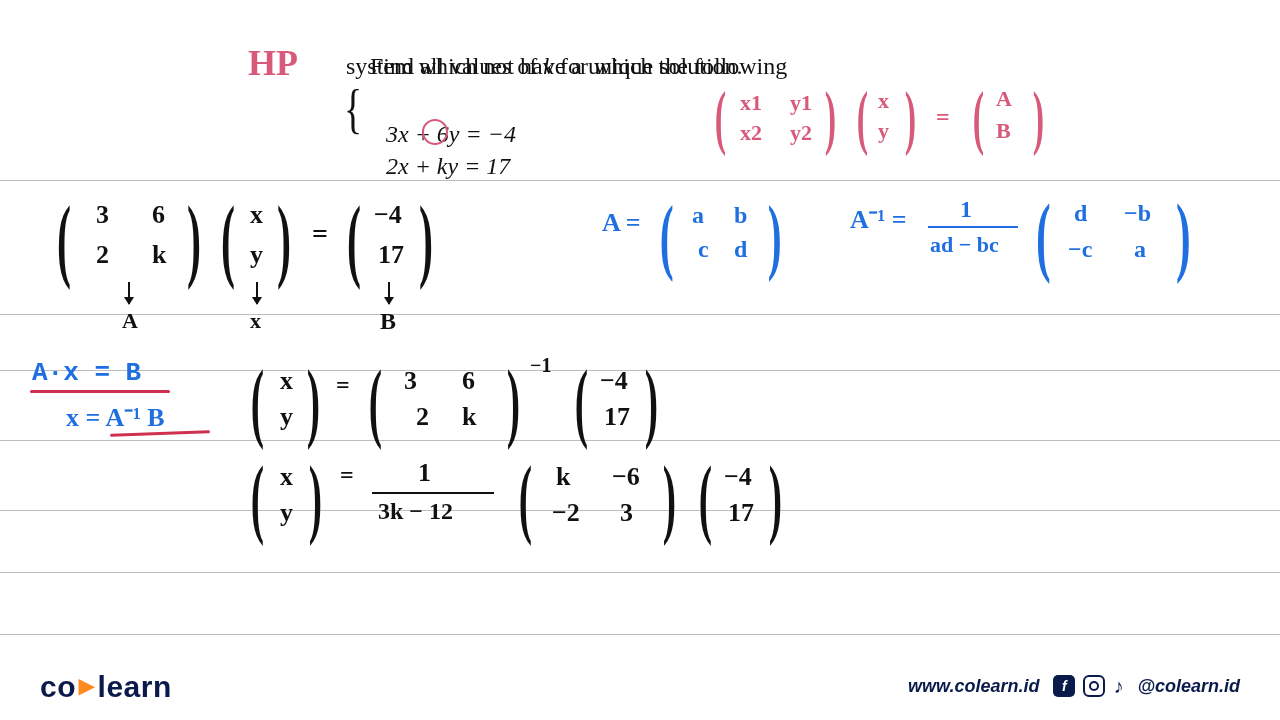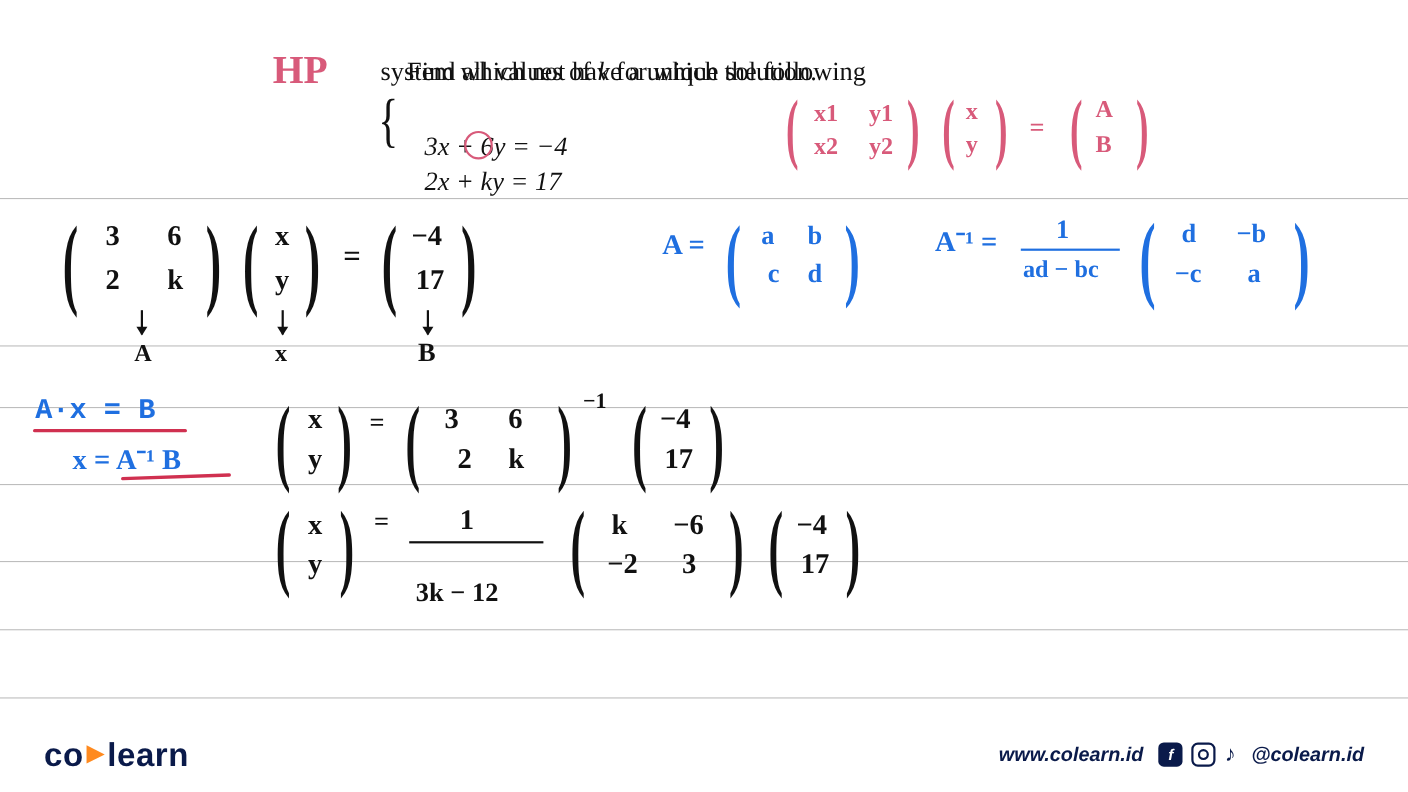--- a/index.html
+++ b/index.html
@@ -249,21 +249,21 @@
   <span class="paren hand-black" style="left:638px; top:356px; font-size:80px; transform:scaleX(0.5) scaleY(1.1);">)</span>
 
   <span class="paren hand-black" style="left:244px; top:452px; font-size:80px; transform:scaleX(0.5) scaleY(1.1);">(</span>
   <div class="txt hand-black" style="left:280px; top:462px; font-size:26px;">x</div>
   <div class="txt hand-black" style="left:280px; top:498px; font-size:26px;">y</div>
   <span class="paren hand-black" style="left:302px; top:452px; font-size:80px; transform:scaleX(0.5) scaleY(1.1);">)</span>
   <div class="txt hand-black" style="left:340px; top:462px; font-size:24px;">=</div>
 
   <div class="txt hand-black" style="left:418px; top:458px; font-size:26px;">1</div>
   <div class="frac-line" style="left:372px; top:492px; width:122px; background:#111;"></div>
-  <div class="txt hand-black" style="left:378px; top:498px; font-size:24px;margin-top:28px;">3k − 12</div>
+  <div class="txt hand-black" style="left:378px; top:498px; font-size:24px;">3k − 12</div>
 
   <span class="paren hand-black" style="left:512px; top:452px; font-size:80px; transform:scaleX(0.5) scaleY(1.1);">(</span>
   <div class="txt hand-black" style="left:556px; top:462px; font-size:26px;">k</div>
   <div class="txt hand-black" style="left:612px; top:462px; font-size:26px;">−6</div>
   <div class="txt hand-black" style="left:552px; top:498px; font-size:26px;">−2</div>
   <div class="txt hand-black" style="left:620px; top:498px; font-size:26px;">3</div>
   <span class="paren hand-black" style="left:656px; top:452px; font-size:80px; transform:scaleX(0.5) scaleY(1.1);">)</span>
 
   <span class="paren hand-black" style="left:692px; top:452px; font-size:80px; transform:scaleX(0.5) scaleY(1.1);">(</span>
   <div class="txt hand-black" style="left:724px; top:462px; font-size:26px;">−4</div>

